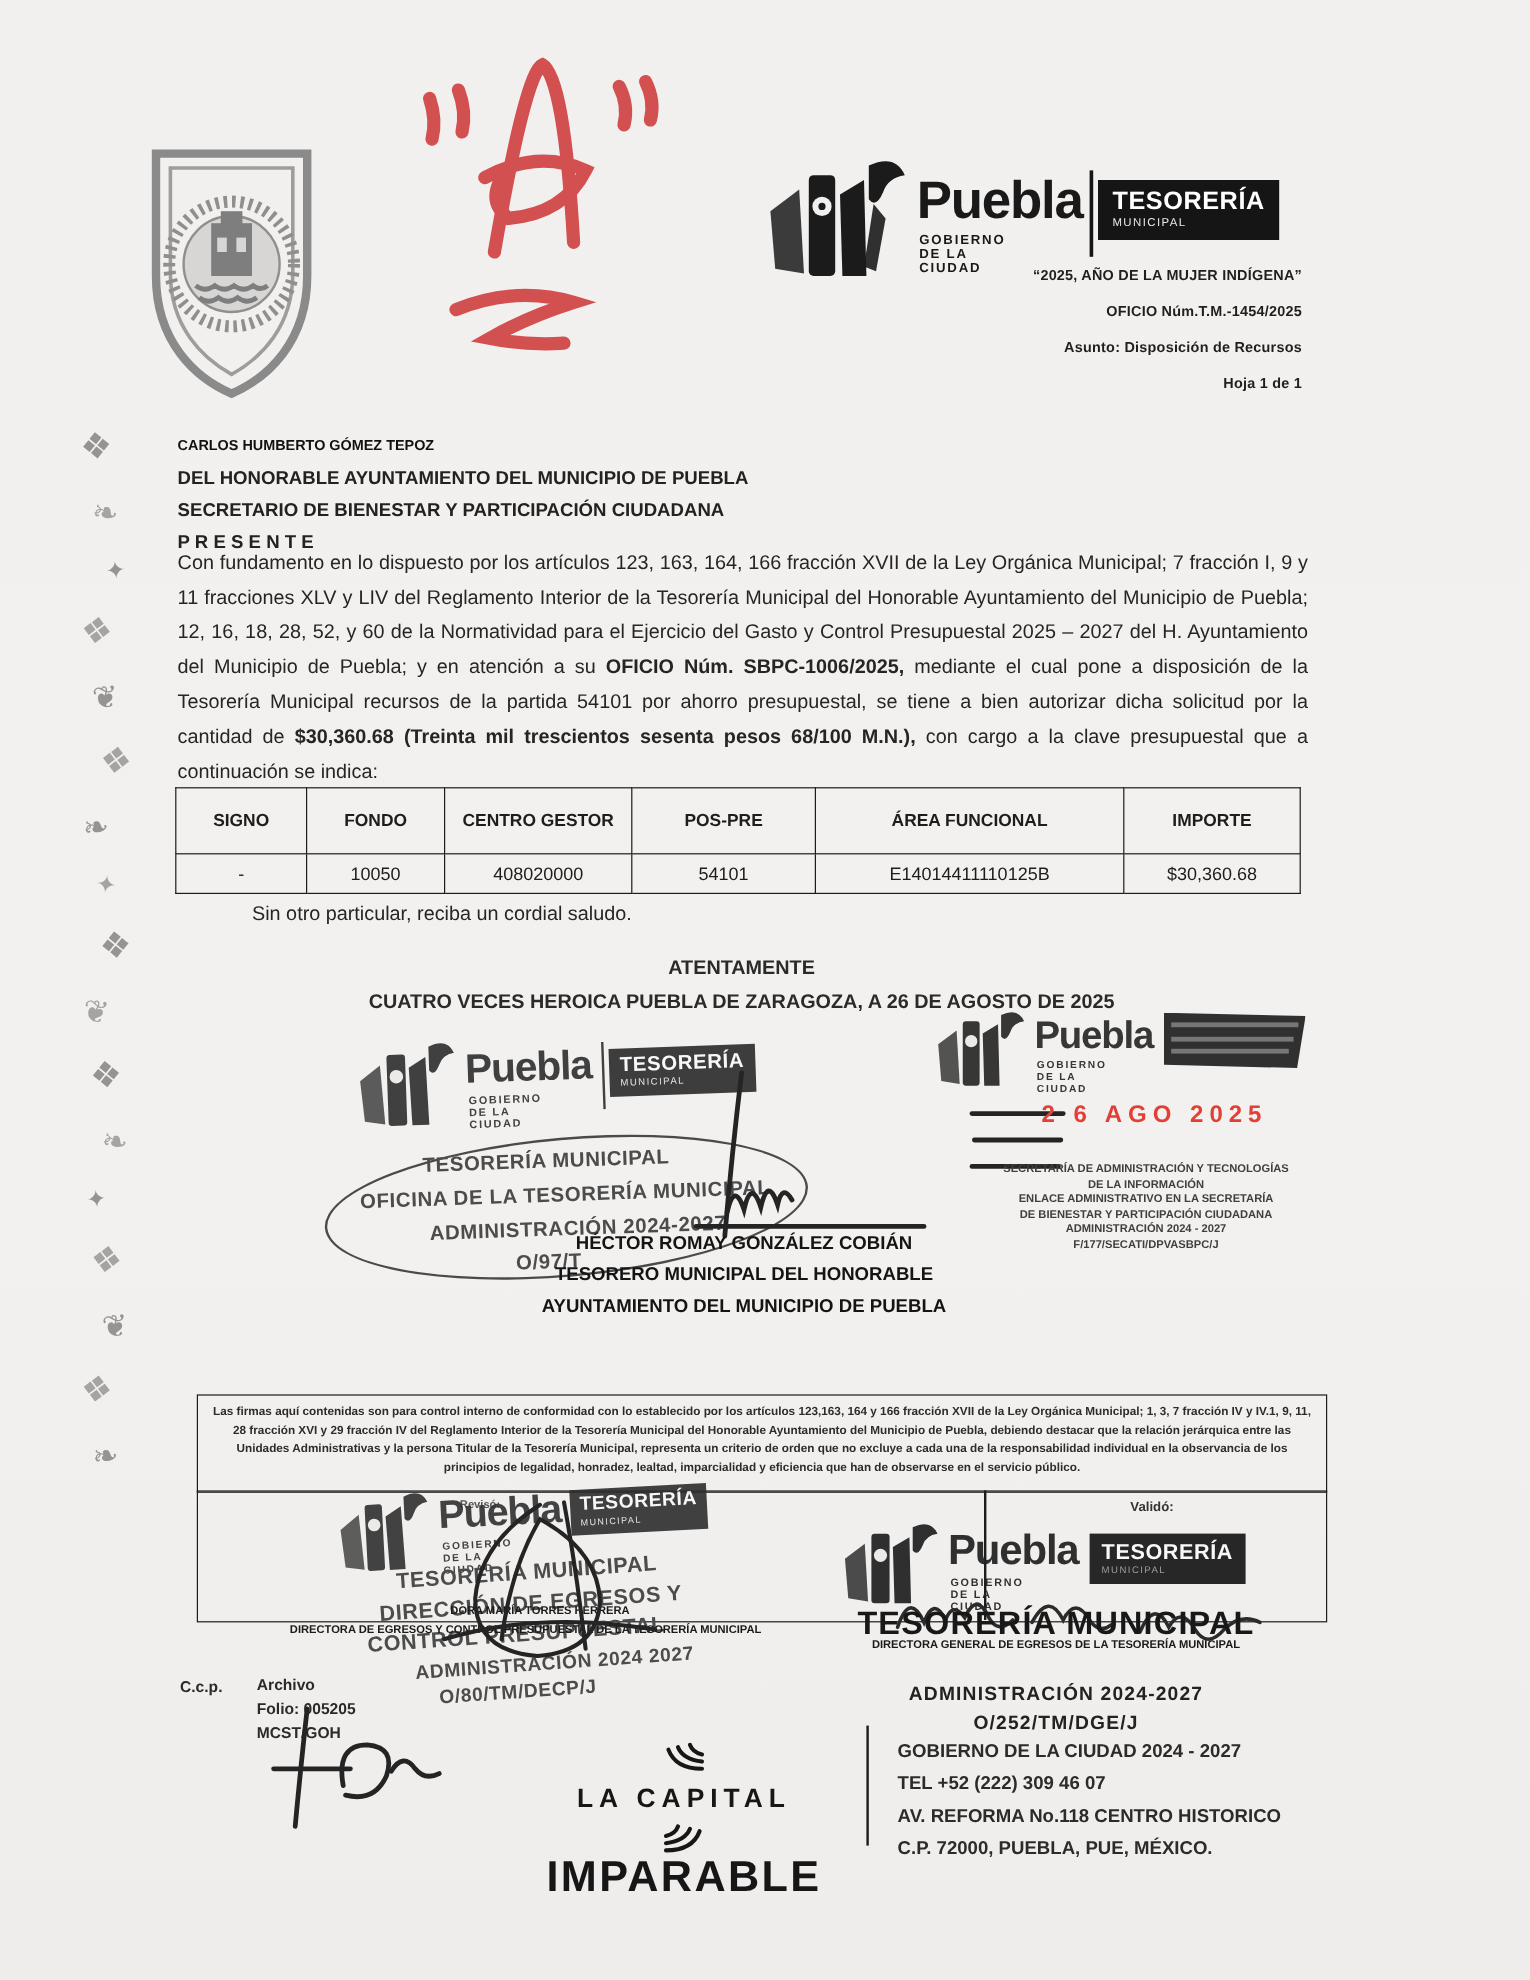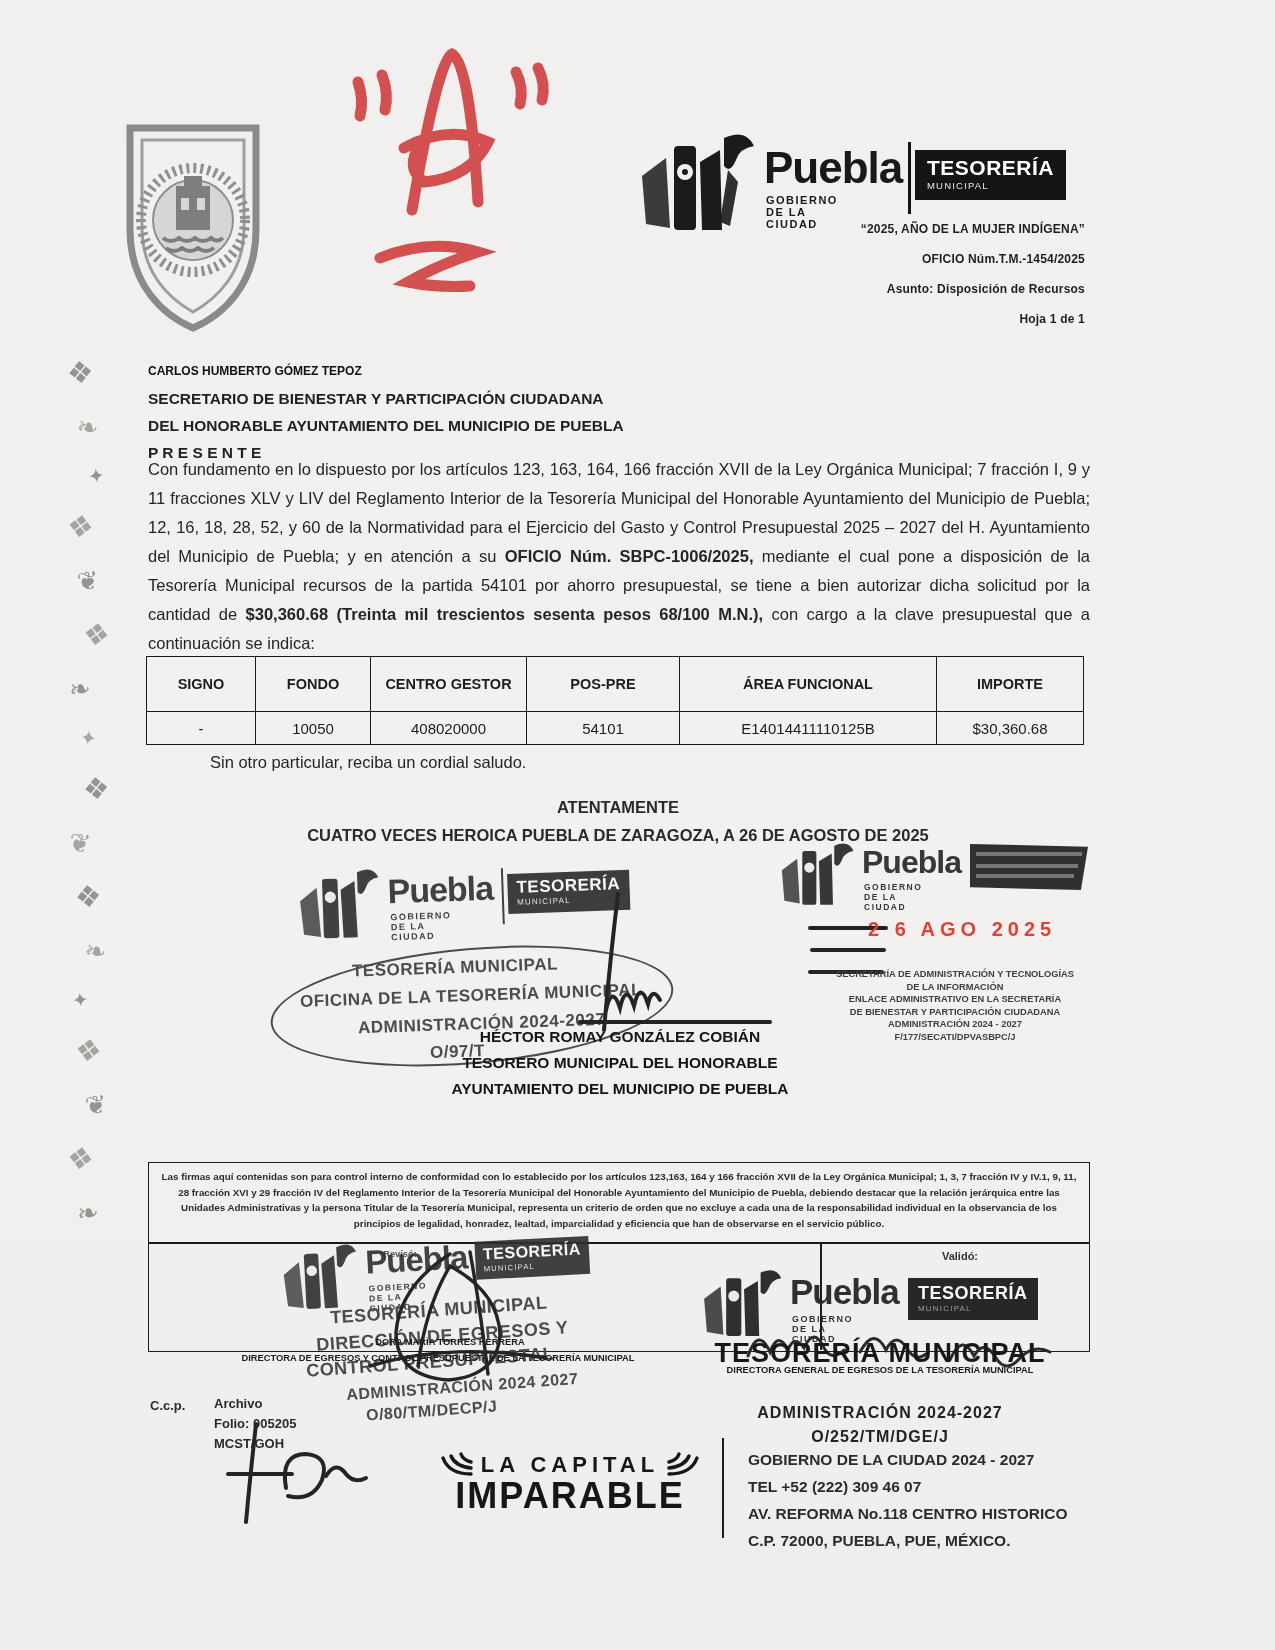--- a/index.html
+++ b/index.html
@@ -38,21 +38,21 @@
 
   
   .stamp{filter:contrast(.95);}
   .stamp .brand-word{font-size:36px;}
   .stamp .brand-tag{font-size:9px;}
   .stampline{font-size:17px;letter-spacing:.5px;color:#4c4c4c;font-weight:bold;white-space:nowrap;}
   .tiny{font-size:9.3px;line-height:12.5px;font-weight:bold;color:#3f3f3f;white-space:nowrap;}
   .datestamp{font-weight:bold;font-size:20px;letter-spacing:5px;color:#e04036;white-space:nowrap;}
 
   
-  .boxed{border:1.7px solid #1c1c1c;}
+  .boxed{border:1.7px solid #1c1c1c;margin-left:16px;}
   .disc{font-size:9.8px;line-height:15.5px;color:#2c2c2c;font-weight:bold;}
 
   .capital1{font-weight:bold;font-size:22px;letter-spacing:5px;color:#161616;}
   .capital2{font-weight:bold;font-size:36px;letter-spacing:2px;color:#161616;line-height:1;}
   .contact{font-size:15.5px;line-height:27px;color:#2b2b2b;font-weight:bold;}
   .vr{position:absolute;background:#1c1c1c;}
   svg{display:block;}
 </style>
 </head>
 <body>
@@ -131,22 +131,22 @@
       <span style="font-size: 26px; transform: translateX(8px) rotate(8deg); opacity: 0.75;">❧</span>
       <span style="font-size: 20px; transform: translateX(-8px) rotate(-6deg); opacity: 0.9;">✦</span>
       <span style="font-size: 30px; transform: translateX(0px) rotate(8deg); opacity: 0.75;">❖</span>
       <span style="font-size: 26px; transform: translateX(8px) rotate(-6deg); opacity: 0.9;">❦</span>
       <span style="font-size: 30px; transform: translateX(-8px) rotate(8deg); opacity: 0.75;">❖</span>
       <span style="font-size: 26px; transform: translateX(0px) rotate(-6deg); opacity: 0.9;">❧</span>
     </div>
 
   <div class="abs addr" style="left:148px;top:358px;">
     <div class="n1">CARLOS HUMBERTO GÓMEZ TEPOZ</div>
+    <div>DEL HONORABLE AYUNTAMIENTO DEL MUNICIPIO DE PUEBLA</div>
     <div>SECRETARIO DE BIENESTAR Y PARTICIPACIÓN CIUDADANA</div>
-    <div>DEL HONORABLE AYUNTAMIENTO DEL MUNICIPIO DE PUEBLA</div>
     <div>P R E S E N T E</div>
   </div>
 
   <p class="abs bodytxt jst" style="left:148px;top:455px;width:942px;margin:0;"><span>Con fundamento en lo dispuesto por los artículos 123, 163, 164, 166 fracción XVII de la Ley Orgánica Municipal; 7 fracción I, 9 y 11 fracciones XLV y LIV del Reglamento Interior de la Tesorería Municipal del Honorable Ayuntamiento del Municipio de Puebla; 12, 16, 18, 28, 52, y 60 de la Normatividad para el Ejercicio del Gasto y Control Presupuestal 2025 – 2027 del H. Ayuntamiento del Municipio de Puebla; y en atención a su </span><b>OFICIO Núm. SBPC-1006/2025,</b><span> mediante el cual pone a disposición de la Tesorería Municipal recursos de la partida 54101 por ahorro presupuestal, se tiene a bien autorizar dicha solicitud por la cantidad de </span><b>$30,360.68 (Treinta mil trescientos sesenta pesos 68/100 M.N.),</b><span> con cargo a la clave presupuestal que a continuación se indica:</span></p>
 
   <table class="doc abs" style="left:146px;top:656px;">
     <colgroup>
       <col style="width:109px">
         <col style="width:115px">
         <col style="width:156px">
@@ -335,21 +335,21 @@
       <g fill="none" stroke="#242424" stroke-width="4" stroke-linecap="round">
         <path d="M34 6 Q28 60 24 104"></path>
         <path d="M6 56 H70"></path>
         <path d="M64 70 Q58 36 84 36 Q108 38 100 62 Q90 84 66 78"></path>
         <path d="M104 58 q10 -16 20 -2 q8 10 20 4"></path>
       </g>
     </svg>
   </div>
 
   <div class="abs" style="left:430px;top:1452px;width:280px;text-align:center;">
-    <div style="display:flex;align-items:center;justify-content:center;gap:8px;">
+    <div style="display:flex;align-items:center;justify-content:center;gap:8px;flex-direction:column;">
       <svg width="34" height="26" viewBox="0 0 34 26">
         <g fill="none" stroke="#161616" stroke-width="3.4" stroke-linecap="round">
           <path d="M32 22 Q10 22 4 6"></path>
             <path d="M32 16 Q16 14 12 4"></path>
             <path d="M32 10 Q24 8 22 2"></path>
         </g>
       </svg>
       <span class="capital1">LA CAPITAL</span>
       <svg width="34" height="26" viewBox="0 0 34 26">
         <g fill="none" stroke="#161616" stroke-width="3.4" stroke-linecap="round">

